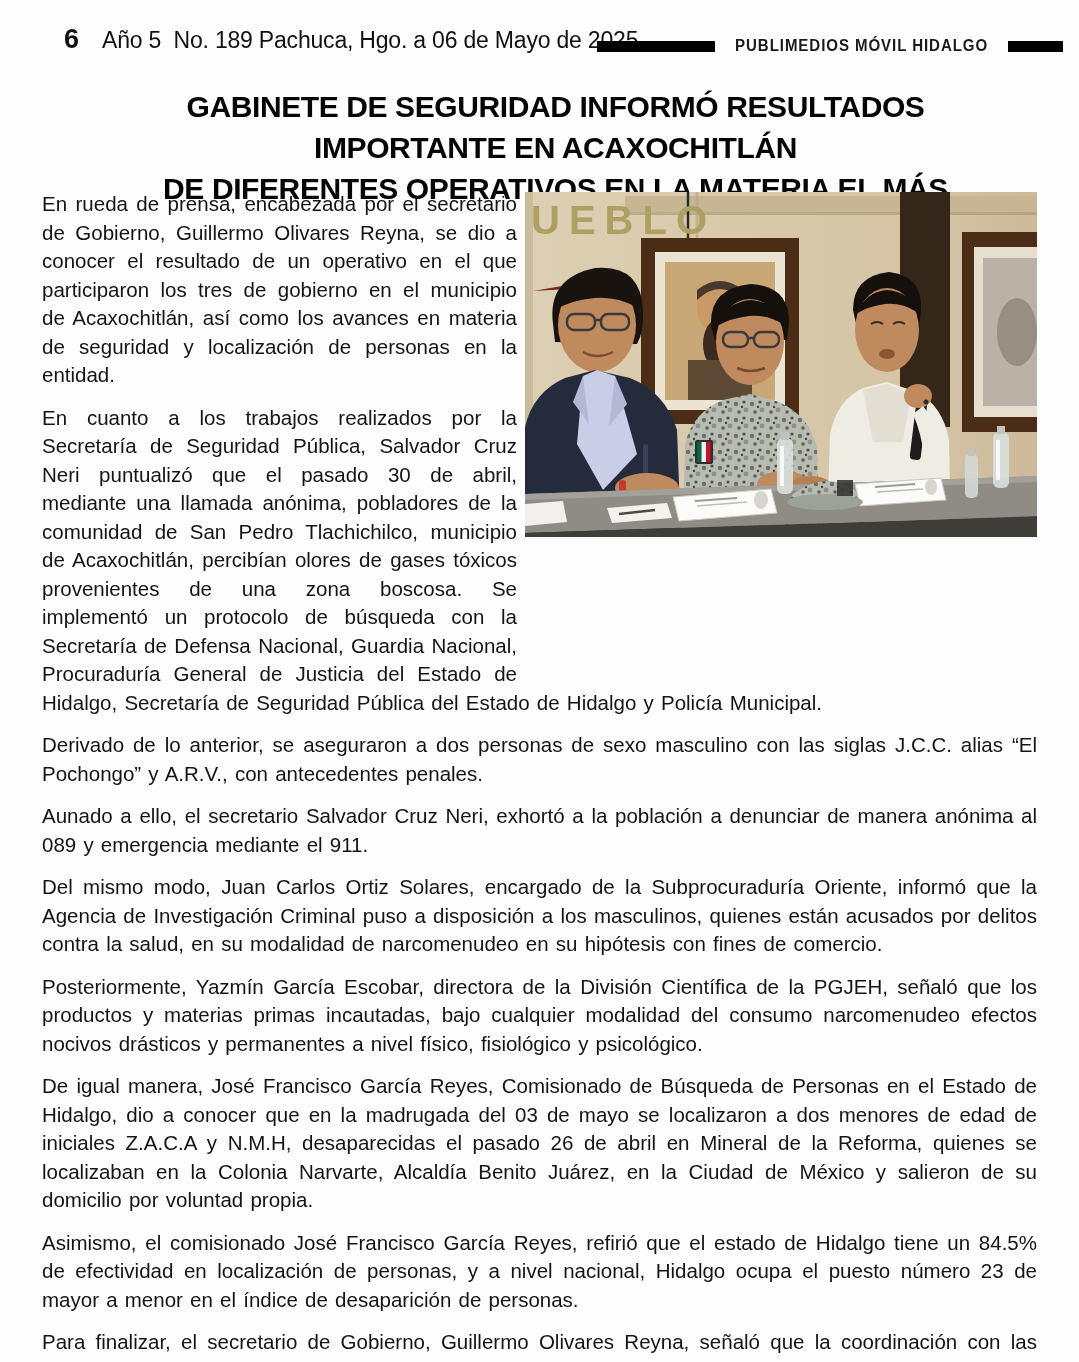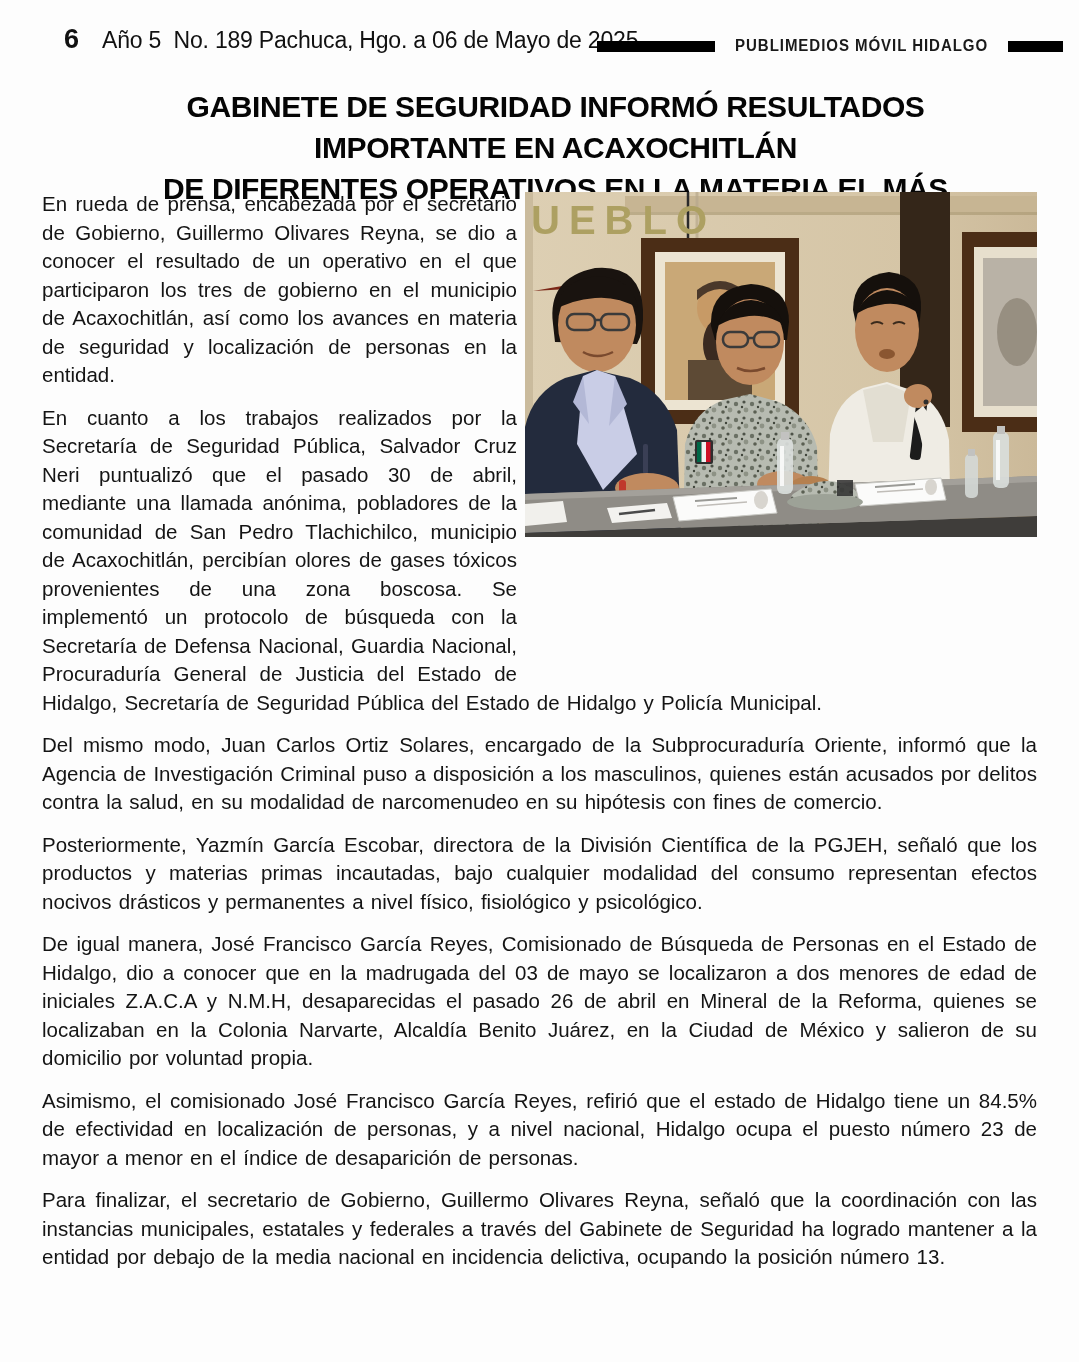--- a/index.html
+++ b/index.html
@@ -201,20 +201,22 @@
             <path d="M268 302 Q300 278 330 298 Q336 306 326 310 L276 312 Q262 308 268 302 Z" fill="url(#camo)"></path>
             <ellipse cx="300" cy="310" rx="38" ry="8" fill="#9da297"></ellipse>
             <rect x="312" y="288" width="16" height="16" fill="#2e2e2e" opacity="0.85"></rect>
           </g>
         </g>
       </svg>
     </figure>
 
     <p>En rueda de prensa, encabezada por el secretario de Gobierno, Guillermo Olivares Reyna, se dio a conocer el resultado de un operativo en el que participaron los tres de gobierno en el municipio de Acaxochitlán, así como los avances en materia de seguridad y localización de personas en la entidad.</p>
     <p>En cuanto a los trabajos realizados por la Secretaría de Seguridad Pública, Salvador Cruz Neri puntualizó que el pasado 30 de abril, mediante una llamada anónima, pobladores de la comunidad de San Pedro Tlachichilco, municipio de Acaxochitlán, percibían olores de gases tóxicos provenientes de una zona boscosa. Se implementó un protocolo de búsqueda con la Secretaría de Defensa Nacional, Guardia Nacional, Procuraduría General de Justicia del Estado de Hidalgo, Secretaría de Seguridad Pública del Estado de Hidalgo y Policía Municipal.</p>
+    <p>Derivado de lo anterior, se aseguraron a dos personas de sexo masculino con las siglas J.C.C. alias “El Pochongo” y A.R.V., con antecedentes penales.</p>
+    <p>Aunado a ello, el secretario Salvador Cruz Neri, exhortó a la población a denunciar de manera anónima al 089 y emergencia mediante el 911.</p>
     <p>Del mismo modo, Juan Carlos Ortiz Solares, encargado de la Subprocuraduría Oriente, informó que la Agencia de Investigación Criminal puso a disposición a los masculinos, quienes están acusados por delitos contra la salud, en su modalidad de narcomenudeo en su hipótesis con fines de comercio.</p>
-    <p>Posteriormente, Yazmín García Escobar, directora de la División Científica de la PGJEH, señaló que los productos y materias primas incautadas, bajo cualquier modalidad del consumo representan efectos nocivos drásticos y permanentes a nivel físico, fisiológico y psicológico.</p>
+    <p>Posteriormente, Yazmín García Escobar, directora de la División Científica de la PGJEH, señaló que los productos y materias primas incautadas, bajo cualquier modalidad del consumo narcomenudeo efectos nocivos drásticos y permanentes a nivel físico, fisiológico y psicológico.</p>
     <p>De igual manera, José Francisco García Reyes, Comisionado de Búsqueda de Personas en el Estado de Hidalgo, dio a conocer que en la madrugada del 03 de mayo se localizaron a dos menores de edad de iniciales Z.A.C.A y N.M.H, desaparecidas el pasado 26 de abril en Mineral de la Reforma, quienes se localizaban en la Colonia Narvarte, Alcaldía Benito Juárez, en la Ciudad de México y salieron de su domicilio por voluntad propia.</p>
     <p>Asimismo, el comisionado José Francisco García Reyes, refirió que el estado de Hidalgo tiene un 84.5% de efectividad en localización de personas, y a nivel nacional, Hidalgo ocupa el puesto número 23 de mayor a menor en el índice de desaparición de personas.</p>
     <p>Para finalizar, el secretario de Gobierno, Guillermo Olivares Reyna, señaló que la coordinación con las instancias municipales, estatales y federales a través del Gabinete de Seguridad ha logrado mantener a la entidad por debajo de la media nacional en incidencia delictiva, ocupando la posición número 13.</p>
   </div>
 
 </div>
 
 </body></html>

